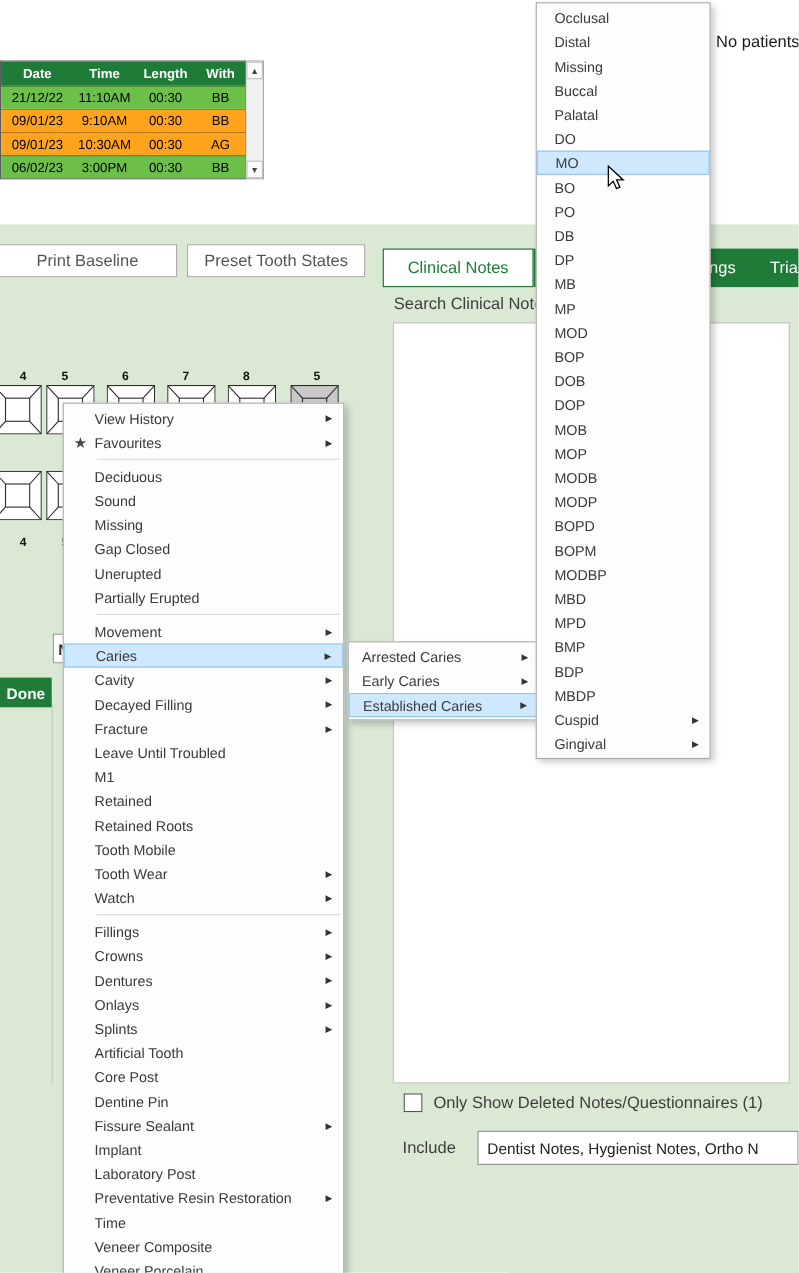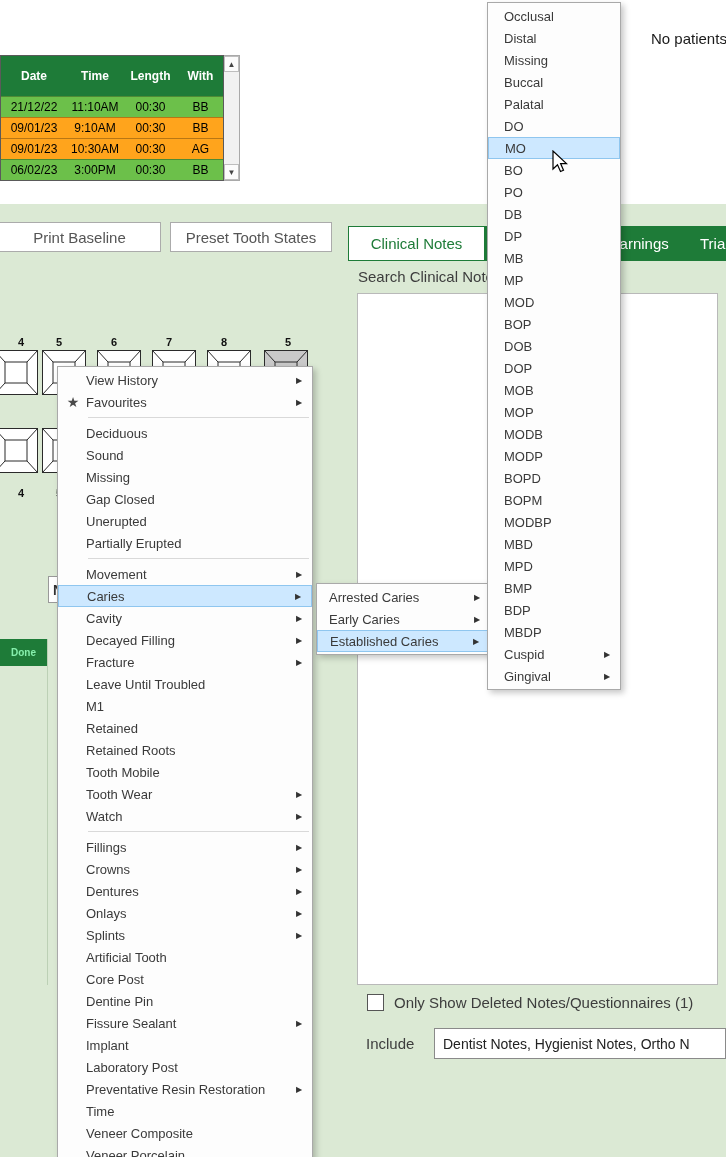--- a/index.html
+++ b/index.html
@@ -5,21 +5,21 @@
   *{margin:0;padding:0;box-sizing:border-box;}
   html,body{width:726px;height:1157px;}
   body{position:relative;overflow:hidden;background:#ffffff;font-family:"Liberation Sans",sans-serif;}
 
   .mint-bg{position:absolute;left:0;top:204px;width:726px;height:953px;background:#dbe9d4;}
   .left-panel-line{position:absolute;left:47px;top:639px;width:1px;height:346px;background:#bcd0b5;}
 
   
   .appt{position:absolute;left:0;top:55px;display:flex;z-index:2;}
   .appt-grid{width:224px;border:1px solid #5a5a5a;}
-  .appt-header{display:flex;background:#1e7b38;color:#fff;font-weight:bold;font-size:12px;height:40px;align-items:center;}
+  .appt-header{display:flex;background:#1e7b38;color:#fff;font-weight:bold;font-size:12px;height:22px;align-items:center;}
   .appt-header div,.appt-row div{text-align:center;}
   .col-0{width:66px}.col-1{width:56px}.col-2{width:55px}.col-3{width:45px}
   .appt-row{display:flex;height:21px;align-items:center;font-size:12px;color:#000;border-top:1px solid rgba(0,0,0,.28);}
   .appt-sb{width:16px;background:#f1f1f1;border:1px solid #a9a9a9;border-left:none;display:flex;flex-direction:column;justify-content:space-between;}
   .sb-btn{height:16px;background:#fbfbfb;border:1px solid #bdbdbd;font-size:8px;color:#444;display:flex;align-items:center;justify-content:center;}
 
   .no-patients{position:absolute;left:635px;top:30px;font-size:15px;color:#1a1a1a;white-space:nowrap;z-index:2;margin-left:16px;}
 
   .btn{position:absolute;height:30px;background:#fff;border:1px solid #ababab;color:#555;font-size:15px;display:flex;align-items:center;justify-content:center;z-index:3;}
   #btn-print{left:-2px;top:222px;width:163px;}
@@ -39,35 +39,35 @@
   .chk{width:17px;height:17px;background:#fff;border:1px solid #555;}
   .chk-label{font-size:15px;color:#3d3d3d;white-space:nowrap;}
   .include-label{position:absolute;left:366px;top:1035px;font-size:15px;color:#3d3d3d;z-index:3;}
   .include-box{position:absolute;left:434px;top:1028px;width:292px;height:31px;background:#fff;border:1px solid #8a8a8a;font-size:14px;color:#222;display:flex;align-items:center;padding-left:8px;white-space:nowrap;overflow:hidden;z-index:3;}
 
   
   #tooth-chart{position:absolute;left:0;top:0;width:726px;height:1157px;z-index:1;}
   .tooth{position:absolute;width:44px;height:45px;}
   .tooth-num{position:absolute;font-size:11px;font-weight:bold;color:#111;}
 
-  #btn-done{position:absolute;left:0;top:639px;width:47px;height:27px;background:#1e7b38;color:#86efac;font-weight:bold;font-size:10px;display:flex;align-items:center;justify-content:center;z-index:4;}
+  #btn-done{position:absolute;left:0;top:616px;width:47px;height:27px;background:#1e7b38;color:#ffffff;font-weight:bold;font-size:14px;display:flex;align-items:center;justify-content:center;z-index:4;}
   #n-fragment{position:absolute;left:48px;top:576px;width:60px;height:27px;background:#fff;border:1px solid #999;font-size:14px;font-weight:bold;color:#333;display:flex;align-items:center;padding-left:4px;z-index:4;}
 
   
   .menu{position:absolute;background:#fdfdfd;border:1px solid #a9a9a9;box-shadow:3px 3px 6px rgba(0,0,0,.22);padding:2px 0;}
   .mi{position:relative;height:22px;display:flex;align-items:center;font-size:13px;color:#3a3a3a;background:transparent;}
   .mi .lbl{flex:1;white-space:nowrap;overflow:hidden;}
   .mi .arr{width:16px;font-size:8px;color:#333;}
   .mi.sel{background:#cde8ff;border:1px solid #8fc6ef;}
   .msep{height:1px;background:#d9d9d9;margin:4px 3px 4px 30px;}
   #menu1{left:57px;top:366px;width:256px;z-index:10;}
   #menu1 .mi{padding-left:28px;}
   #menu2{left:316px;top:583px;width:175px;z-index:20;}
   #menu2 .mi{padding-left:12px;}
-  #menu3{left:487px;top:2px;width:134px;z-index:30;}
+  #menu3{left:487px;top:2px;width:159px;z-index:30;}
   #menu3 .mi{padding-left:16px;}
   .mi .ic{position:absolute;left:6px;width:18px;text-align:center;font-size:14px;color:#4a4a4a;}
 
   #cursor{position:absolute;left:552px;top:150px;z-index:40;}
 </style>
 </head>
 <body>
 
 <div class="mint-bg"></div>
 <div class="left-panel-line"></div>

